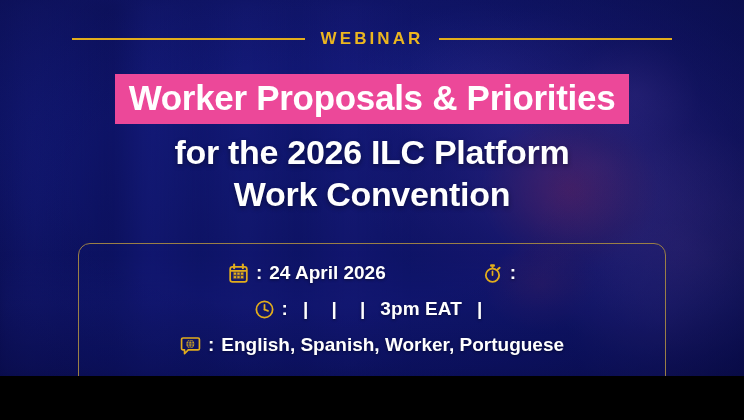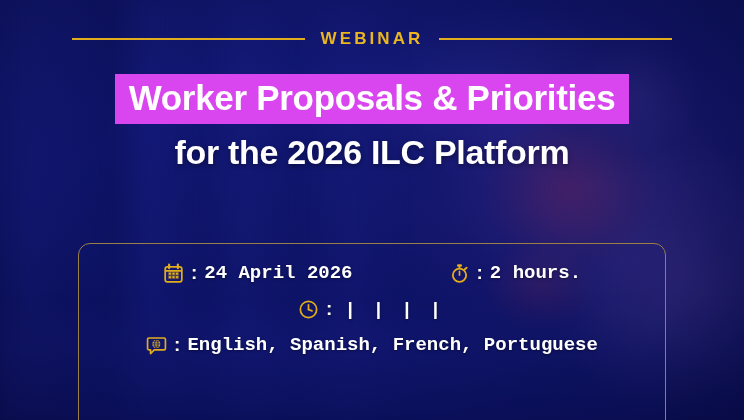--- a/index.html
+++ b/index.html
@@ -3,21 +3,21 @@
 <meta charset="utf-8">
 <style>
   html, body {
     margin: 0;
     padding: 0;
     background: #000;
   }
   #poster {
     position: relative;
     width: 744px;
-    height: 420px;
+    height: 376px;
     overflow: hidden;
     font-family: "Liberation Sans", sans-serif;
     background: #111a6e;
     -webkit-font-smoothing: antialiased;
   }
 
   
   .bg-base {
     position: absolute;
     inset: 0;
@@ -125,21 +125,21 @@
     color: #ffffff;
     font-weight: 700;
     font-size: 34px;
     line-height: 38px;
     letter-spacing: -0.3px;
     white-space: nowrap;
     text-shadow: 0 2px 5px rgba(0,0,0,0.40);
   }
   .title-line-1 {
     display: inline-block;
-    background: #d946ef;
+    background: #ec4899;
     color: #ffffff;
     padding: 6px 14px 8px 14px;
     font-size: 35px;
     line-height: 36px;
     text-shadow: none;
     margin-bottom: 5px;
     text-align: center;
   }
   .title-line-2 { margin-top: 4px; }
   .title-line-3 { margin-top: 4px; }
@@ -186,21 +186,21 @@
   .detail-item {
     display: flex;
     align-items: center;
     gap: 7px;
     text-shadow: 0 1px 3px rgba(0,0,0,0.45);
   }
   .detail-sep {
     color: #ffffff;
     font-weight: 700;
   }
-  .detail-text { color: #ffffff; font-family: Liberation Mono, monospace; }
+  .detail-text { color: #ffffff; }
   .time-pipe {
     display: inline-block;
     padding: 0 8px;
     color: #ffffff;
     font-weight: 700;
   }
 
   .ico {
     flex: 0 0 auto;
     display: inline-block;
@@ -224,20 +224,21 @@
 
     <div class="eyebrow-row">
       <span class="eyebrow-rule"></span>
       <span class="eyebrow-text">WEBINAR</span>
       <span class="eyebrow-rule"></span>
     </div>
 
     <div class="title-block">
       <div><span class="title-line title-line-1">Worker Proposals &amp; Priorities</span></div>
       <div class="title-line title-line-2">for the 2026 ILC Platform</div>
+      <div class="title-line title-line-3">Work Convention</div>
     </div>
 
     <div class="details-panel">
       <div class="details-inner">
 
         <div class="detail-row row-date-duration">
 
           <span class="detail-item">
             <span class="ico">
               <svg width="21" height="21" viewBox="0 0 24 24">
@@ -262,56 +263,56 @@
             <span class="ico">
               <svg width="21" height="21" viewBox="0 0 24 24">
                 <circle cx="12" cy="14" r="7.6" fill="none" stroke="#e2ad1c" stroke-width="2.1"></circle>
                 <rect x="9.2" y="1.4" width="5.6" height="2.9" rx="1.1" fill="#e2ad1c"></rect>
                 <rect x="10.9" y="3.6" width="2.2" height="2.6" fill="#e2ad1c"></rect>
                 <line x1="18.1" y1="7.2" x2="20.1" y2="5.4" stroke="#e2ad1c" stroke-width="2.2" stroke-linecap="round"></line>
                 <line x1="12" y1="14" x2="12" y2="9.6" stroke="#e2ad1c" stroke-width="1.9" stroke-linecap="round"></line>
               </svg>
             </span>
             <span class="detail-sep">:</span>
-            <span class="detail-text">2 hours.</span>
           </span>
 
         </div>
 
         <div class="detail-row row-times">
           <span class="detail-item">
             <span class="ico">
               <svg width="21" height="21" viewBox="0 0 24 24">
                 <circle cx="12" cy="12" r="9.3" fill="none" stroke="#e2ad1c" stroke-width="2"></circle>
                 <line x1="12" y1="12" x2="12" y2="6.6" stroke="#e2ad1c" stroke-width="2" stroke-linecap="round"></line>
                 <line x1="12" y1="12" x2="16" y2="13.6" stroke="#e2ad1c" stroke-width="2" stroke-linecap="round"></line>
               </svg>
             </span>
             <span class="detail-sep">:</span>
             <span class="time-pipe">|</span>
             <span class="time-pipe">|</span>
             <span class="time-pipe">|</span>
+            <span class="detail-text">3pm EAT</span>
             <span class="time-pipe">|</span>
           </span>
         </div>
 
         <div class="detail-row row-langs">
           <span class="detail-item">
             <span class="ico">
               <svg width="21" height="21" viewBox="0 0 24 24">
                 <path d="M3.4 3.4 H20.6 A1.6 1.6 0 0 1 22.2 5 V15.4 A1.6 1.6 0 0 1 20.6 17 H9.4 L5.2 21.4 V17 H3.4 A1.6 1.6 0 0 1 1.8 15.4 V5 A1.6 1.6 0 0 1 3.4 3.4 Z" fill="none" stroke="#e2ad1c" stroke-width="1.9" stroke-linejoin="round"></path>
                 <circle cx="11.8" cy="10.2" r="4.5" fill="#e2ad1c"></circle>
                 <ellipse cx="11.8" cy="10.2" rx="2" ry="4.5" fill="none" stroke="#14206e" stroke-width="1"></ellipse>
                 <line x1="7.3" y1="10.2" x2="16.3" y2="10.2" stroke="#14206e" stroke-width="1"></line>
                 <line x1="8.2" y1="7.7" x2="15.4" y2="7.7" stroke="#14206e" stroke-width="0.9"></line>
                 <line x1="8.2" y1="12.7" x2="15.4" y2="12.7" stroke="#14206e" stroke-width="0.9"></line>
               </svg>
             </span>
             <span class="detail-sep">:</span>
-            <span class="detail-text">English, Spanish, French, Portuguese</span>
+            <span class="detail-text">English, Spanish, Worker, Portuguese</span>
           </span>
         </div>
 
       </div>
     </div>
 
   </div>
 </div>
 
 </body></html>

